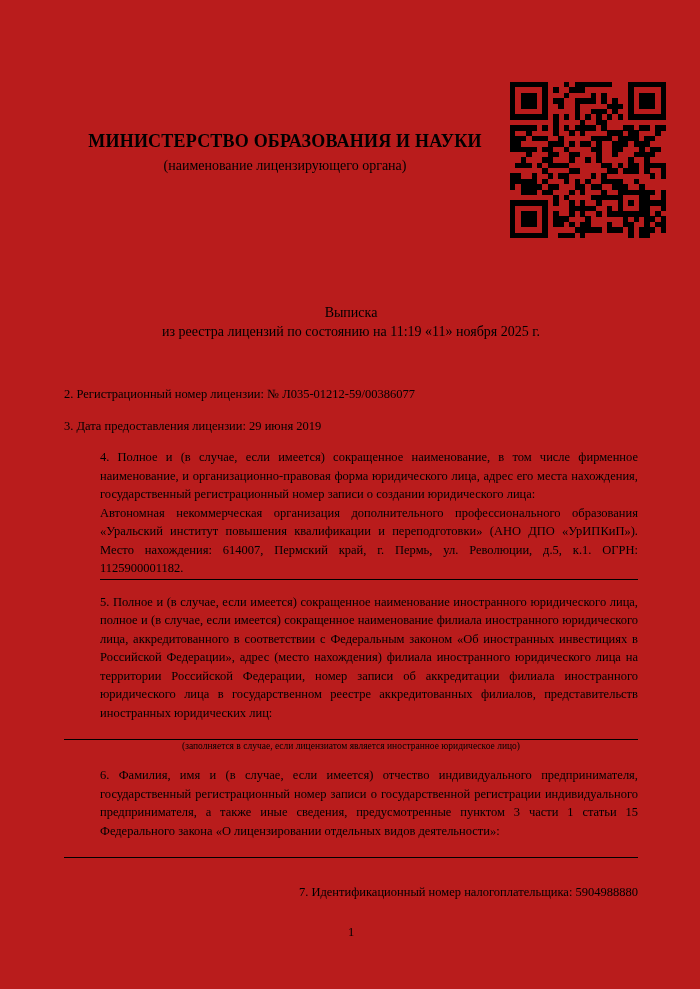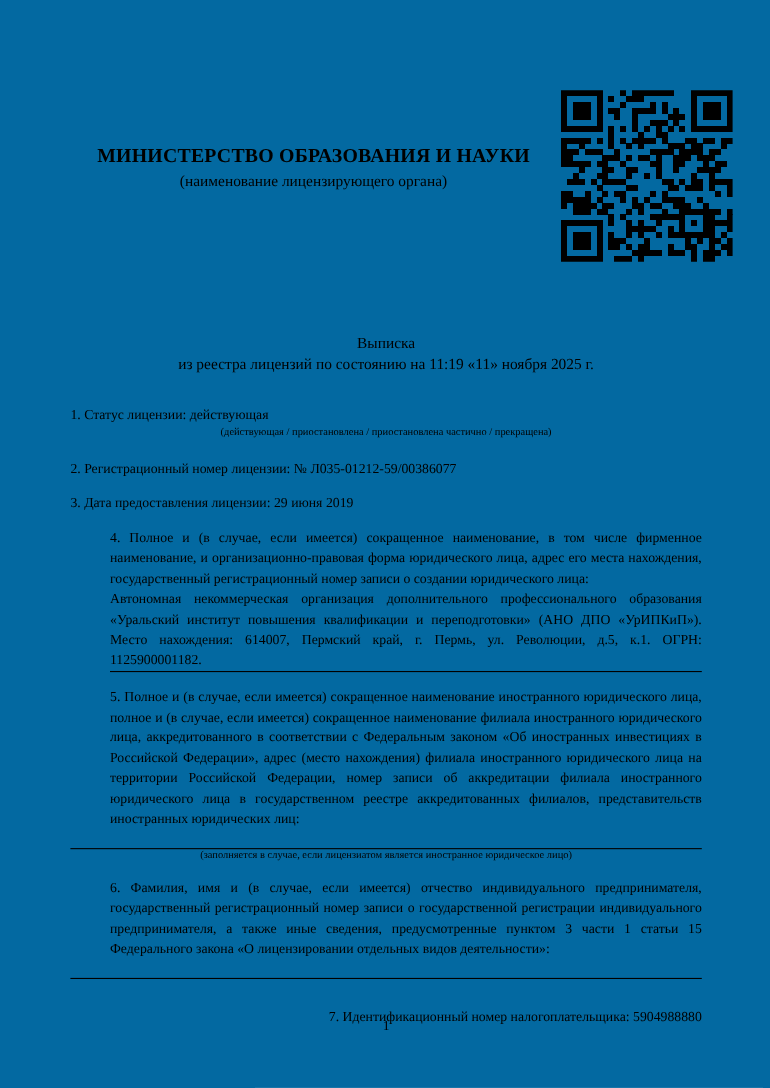--- a/index.html
+++ b/index.html
@@ -1,17 +1,17 @@
 <!DOCTYPE html>
 <html><head>
 <meta charset="utf-8">
 <style>
   html,body{margin:0;padding:0;background:#e8e8e8;}
   .page{
-    position:relative;width:700px;height:989px;background:#0369a1;
+    position:relative;width:700px;height:989px;background:#b91c1c;
     font-family:"Liberation Serif","DejaVu Serif",serif;color:#000;
     margin:0 auto;overflow:hidden;
   }
   .header-titles{
     position:absolute;left:60px;top:128px;width:450px;text-align:center;
   }
   .ministry-line{font-weight:bold;font-size:18px;line-height:27px;letter-spacing:.2px;}
   .ministry-caption{font-size:14px;line-height:13px;margin-top:4px;}
   .qr{position:absolute;left:510px;top:82px;width:156px;height:156px;}
   .qr svg{width:100%;height:100%;display:block;}
@@ -450,24 +450,20 @@
       </svg>
   </div>
 
   <div class="doc-title">
     <div>Выписка</div>
     <div>из реестра лицензий по состоянию на 11:19 «11» ноября 2025 г.</div>
   </div>
 
   <div class="content">
 
-    <div>
-      <div class="item-line">1. Статус лицензии: действующая</div>
-      <div class="item-caption">(действующая / приостановлена / приостановлена частично / прекращена)</div>
-    </div>
 
     <div class="item-line mt-lg">2. Регистрационный номер лицензии: № Л035-01212-59/00386077</div>
 
     <div class="item-line mt-md">3. Дата предоставления лицензии: 29 июня 2019</div>
 
     <div class="mt-md">
       <div class="para">4. Полное и (в случае, если имеется) сокращенное наименование, в том числе фирменное наименование, и организационно-правовая форма юридического лица, адрес его места нахождения, государственный регистрационный номер записи о создании юридического лица:</div>
       <div class="para underlined">Автономная некоммерческая организация дополнительного профессионального образования «Уральский институт повышения квалификации и переподготовки» (АНО ДПО «УрИПКиП»). Место нахождения: 614007, Пермский край, г. Пермь, ул. Революции, д.5, к.1. ОГРН: 1125900001182.</div>
     </div>
 

